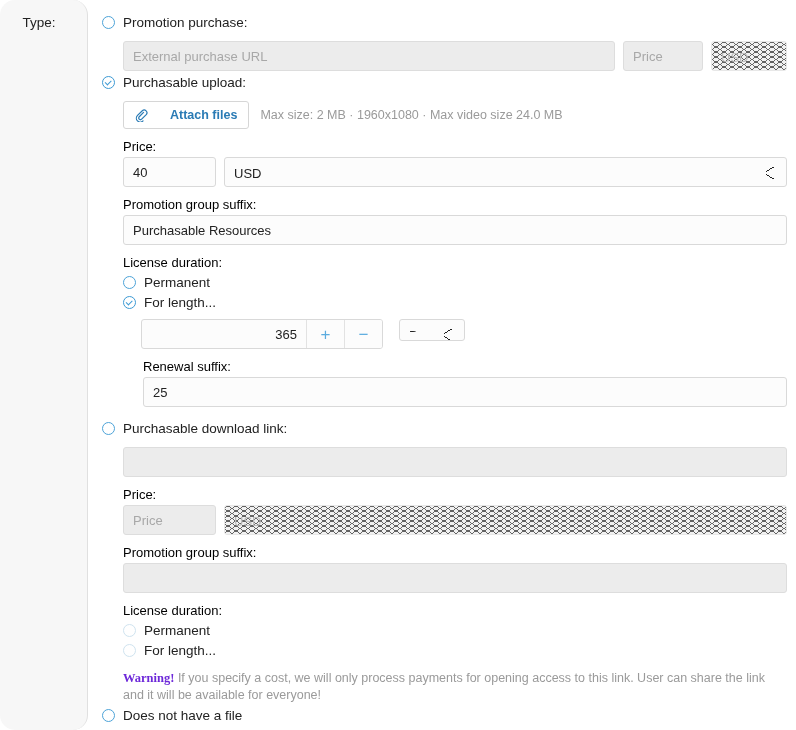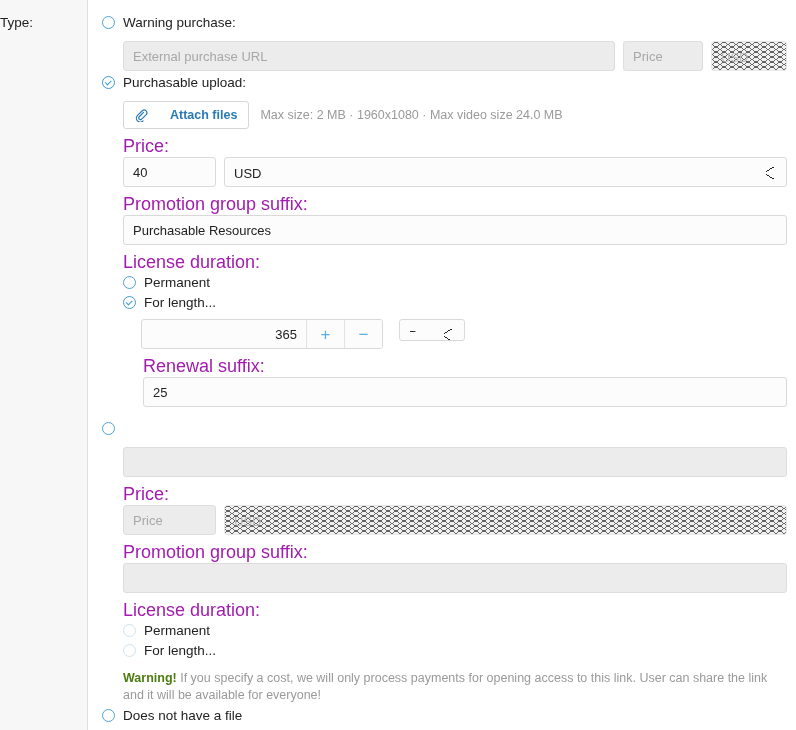--- a/index.html
+++ b/index.html
@@ -11,22 +11,23 @@
     overflow: hidden;
   }
   .page { position: relative; width: 796px; height: 730px; display: flex; }
 
   
   .label-col {
     width: 88px; flex: 0 0 88px;
     background: #f7f7f7;
     border-right: 1px solid #e0e0e0;
     padding-top: 15px;
-    text-align: left;
+    text-align: center;
     padding-right: 9px;
+    border-radius: 15px;
   }
   .type-label {
     font-size: 13.5px;
     color: #222222;
     line-height: 16px;
   }
 
   
   .content-col {
     flex: 1 1 auto;
@@ -65,22 +66,22 @@
     color: #222222;
     margin-left: 8px;
     line-height: 19px;
   }
 
   
   .indent    { padding-left: 21px; }
   .indent2   { padding-left: 20px; }
 
   .field-label {
-    font-size: 18px;
-    color: #a21caf;
+    font-size: 13px;
+    color: #000000;
     margin: 10px 0 3px 0;
     line-height: 15px;
   }
 
   
   .inp {
     display: block;
     width: 100%;
     height: 30px;
     border: 1px solid #d9d9d9;
@@ -191,40 +192,40 @@
   }
   .unit-select { flex: 0 0 66px; margin-left: 16px; height: 22px; }
 
   
   .warning {
     font-size: 12.5px;
     line-height: 17px;
     color: #9a9a9a;
     margin-top: 9px;
   }
-  .warning b { color: #4d7c0f; }
+  .warning b { color: #6d28d9; font-family: Liberation Serif, serif; }
 
   .mt8  { margin-top: 8px; }
   .mt10 { margin-top: 2px; }
   .mt12 { margin-top: 12px; }
 </style>
 </head>
 <body>
 
 <div class="page">
 
   <div class="label-col">
     <div class="type-label">Type:</div>
   </div>
 
   <div class="content-col">
 
     <div class="radio-row">
       <span class="radio"></span>
-      <span class="radio-label">Warning purchase:</span>
+      <span class="radio-label">Promotion purchase:</span>
     </div>
 
     <div class="indent mt8">
       <div class="ext-row">
         <input class="inp ext-url is-disabled" disabled="" type="text" placeholder="External purchase URL" style="">
         <input class="inp ext-price is-disabled" disabled="" type="text" placeholder="Price" style="">
         <select class="inp ext-cur is-disabled up-down" disabled="">
           <option>USD</option>
         </select>
       </div>
@@ -284,20 +285,21 @@
       </div>
 
       <div class="indent2">
         <div class="field-label">Renewal suffix:</div>
         <input class="inp" type="text" value="25" style="">
       </div>
     </div>
 
     <div class="radio-row mt12">
       <span class="radio"></span>
+      <span class="radio-label">Purchasable download link:</span>
     </div>
 
     <div class="indent mt8">
       <input class="inp is-disabled" disabled="" type="text" placeholder="" style="">
 
       <div class="field-label">Price:</div>
       <div class="price-row">
         <input class="inp price-amt is-disabled" disabled="" type="text" placeholder="Price" style="">
         <select class="inp price-cur is-disabled up-down" disabled="">
           <option>USD</option>

